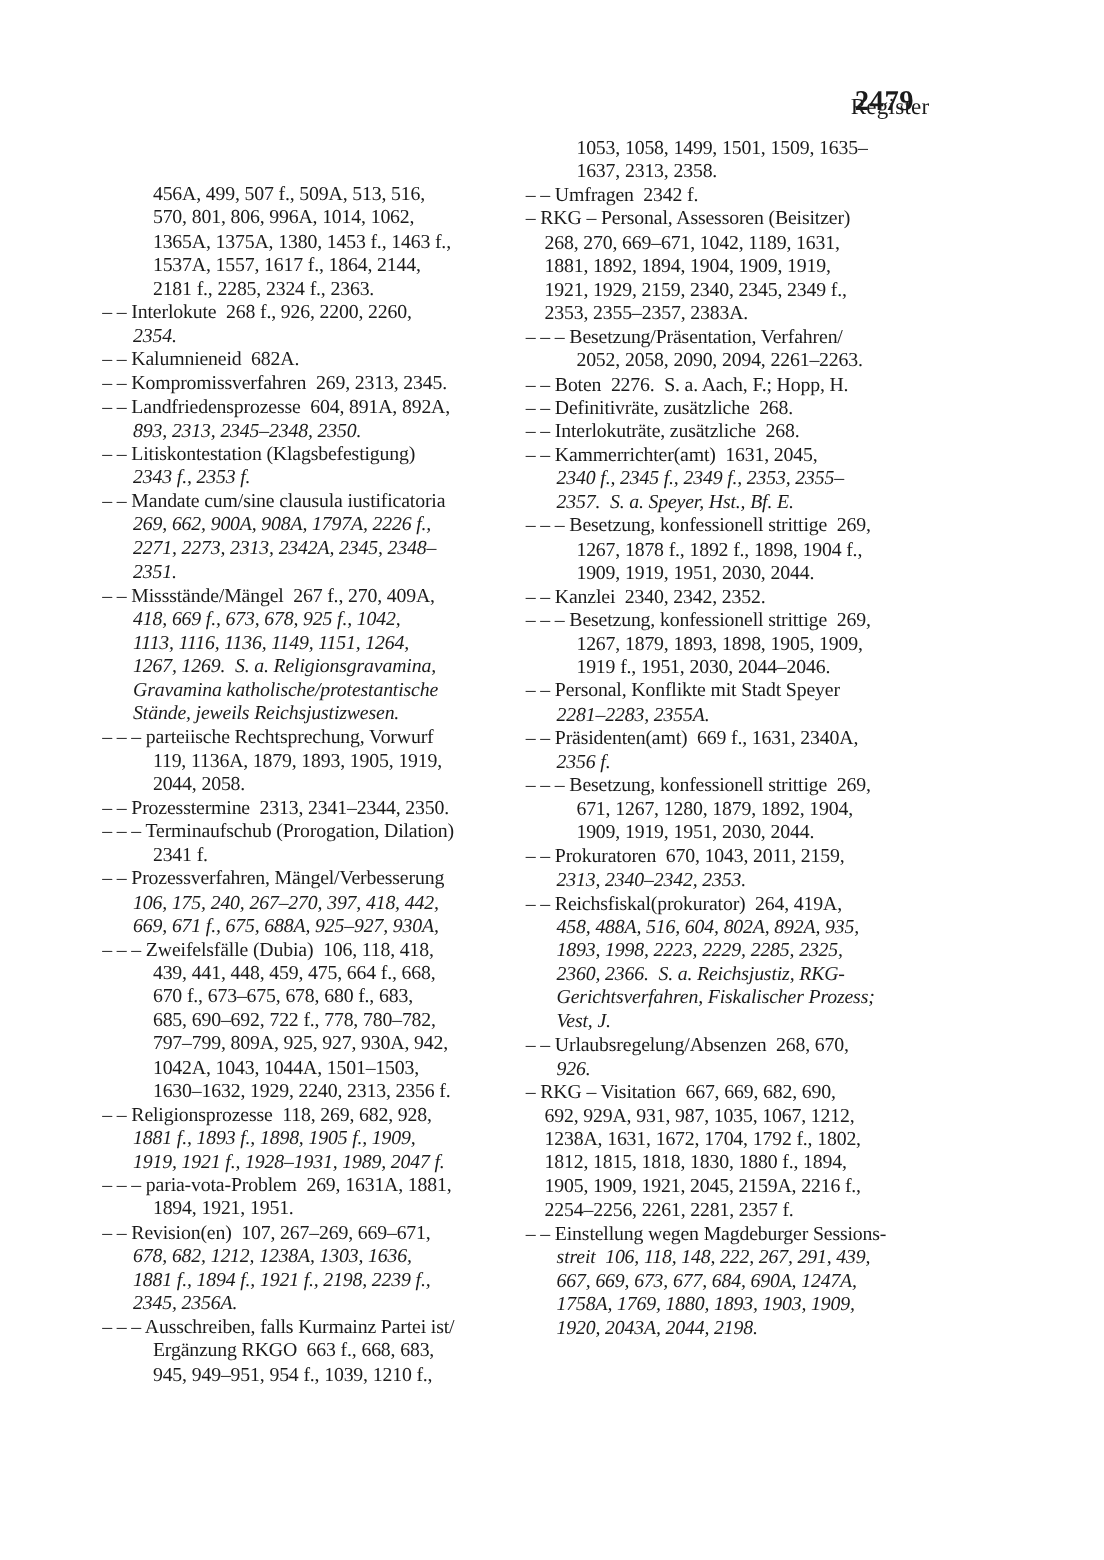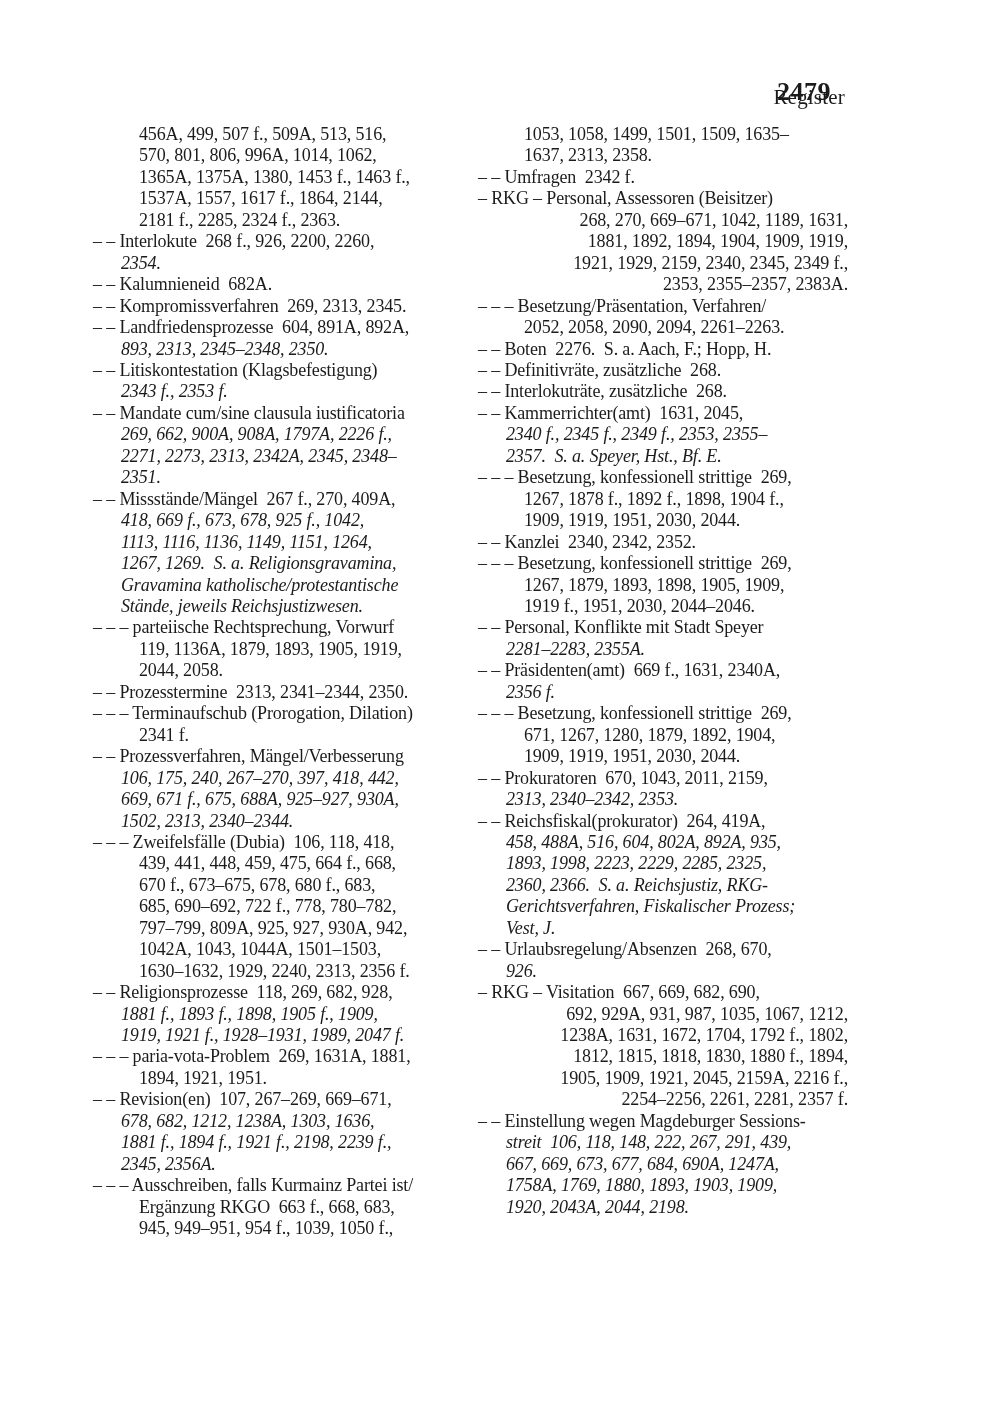--- a/index.html
+++ b/index.html
@@ -46,30 +46,30 @@
   }
   .cols {
     position: absolute;
     left: 93px;
     top: 124px;
     display: flex;
   }
   .col {
     flex: 0 0 auto;
   }
-  .col-left  { width: 364px; margin-right: 21px; }
+  .col-left  { width: 364px; margin-right: 21px; margin-top: 42px; }
   .col-right { width: 370px; }
   .line {
     white-space: pre;
     font-size: 18px;
     line-height: 21.45px;
     letter-spacing: -0.15px;
   }
   .line.e  { padding-left: 0; }
-  .line.c1 { padding-left: 17px; text-align: right; }
+  .line.c1 { padding-left: 17px; }
   .line.c2 { padding-left: 28px; font-style: italic; }
   .line.c3 { padding-left: 46px; }
 </style>
 </head>
 <body>
 
 <div class="page">
   <div class="running-head">
     <div class="title">Register</div>
     <div class="pagenum">2479</div>
@@ -101,40 +101,39 @@
         <div class="line c2">Stände, jeweils Reichsjustizwesen.</div>
         <div class="line e">– – – parteiische Rechtsprechung, Vorwurf</div>
         <div class="line c3">119, 1136A, 1879, 1893, 1905, 1919,</div>
         <div class="line c3">2044, 2058.</div>
         <div class="line e">– – Prozesstermine  2313, 2341–2344, 2350.</div>
         <div class="line e">– – – Terminaufschub (Prorogation, Dilation)</div>
         <div class="line c3">2341 f.</div>
         <div class="line e">– – Prozessverfahren, Mängel/Verbesserung</div>
         <div class="line c2">106, 175, 240, 267–270, 397, 418, 442,</div>
         <div class="line c2">669, 671 f., 675, 688A, 925–927, 930A,</div>
-        <div class="line c2">1502, 2313, 2340–2344.</div>
         <div class="line e">– – – Zweifelsfälle (Dubia)  106, 118, 418,</div>
         <div class="line c3">439, 441, 448, 459, 475, 664 f., 668,</div>
         <div class="line c3">670 f., 673–675, 678, 680 f., 683,</div>
         <div class="line c3">685, 690–692, 722 f., 778, 780–782,</div>
         <div class="line c3">797–799, 809A, 925, 927, 930A, 942,</div>
         <div class="line c3">1042A, 1043, 1044A, 1501–1503,</div>
         <div class="line c3">1630–1632, 1929, 2240, 2313, 2356 f.</div>
         <div class="line e">– – Religionsprozesse  118, 269, 682, 928,</div>
         <div class="line c2">1881 f., 1893 f., 1898, 1905 f., 1909,</div>
         <div class="line c2">1919, 1921 f., 1928–1931, 1989, 2047 f.</div>
         <div class="line e">– – – paria-vota-Problem  269, 1631A, 1881,</div>
         <div class="line c3">1894, 1921, 1951.</div>
         <div class="line e">– – Revision(en)  107, 267–269, 669–671,</div>
         <div class="line c2">678, 682, 1212, 1238A, 1303, 1636,</div>
         <div class="line c2">1881 f., 1894 f., 1921 f., 2198, 2239 f.,</div>
         <div class="line c2">2345, 2356A.</div>
         <div class="line e">– – – Ausschreiben, falls Kurmainz Partei ist/</div>
         <div class="line c3">Ergänzung RKGO  663 f., 668, 683,</div>
-        <div class="line c3">945, 949–951, 954 f., 1039, 1050 f.,</div>
+        <div class="line c3">945, 949–951, 954 f., 1039, 1210 f.,</div>
       </div>
     <div class="col col-right" id="right-column">
         <div class="line c3">1053, 1058, 1499, 1501, 1509, 1635–</div>
         <div class="line c3">1637, 2313, 2358.</div>
         <div class="line e">– – Umfragen  2342 f.</div>
         <div class="line e">– RKG – Personal, Assessoren (Beisitzer)</div>
         <div class="line c1">268, 270, 669–671, 1042, 1189, 1631,</div>
         <div class="line c1">1881, 1892, 1894, 1904, 1909, 1919,</div>
         <div class="line c1">1921, 1929, 2159, 2340, 2345, 2349 f.,</div>
         <div class="line c1">2353, 2355–2357, 2383A.</div>

